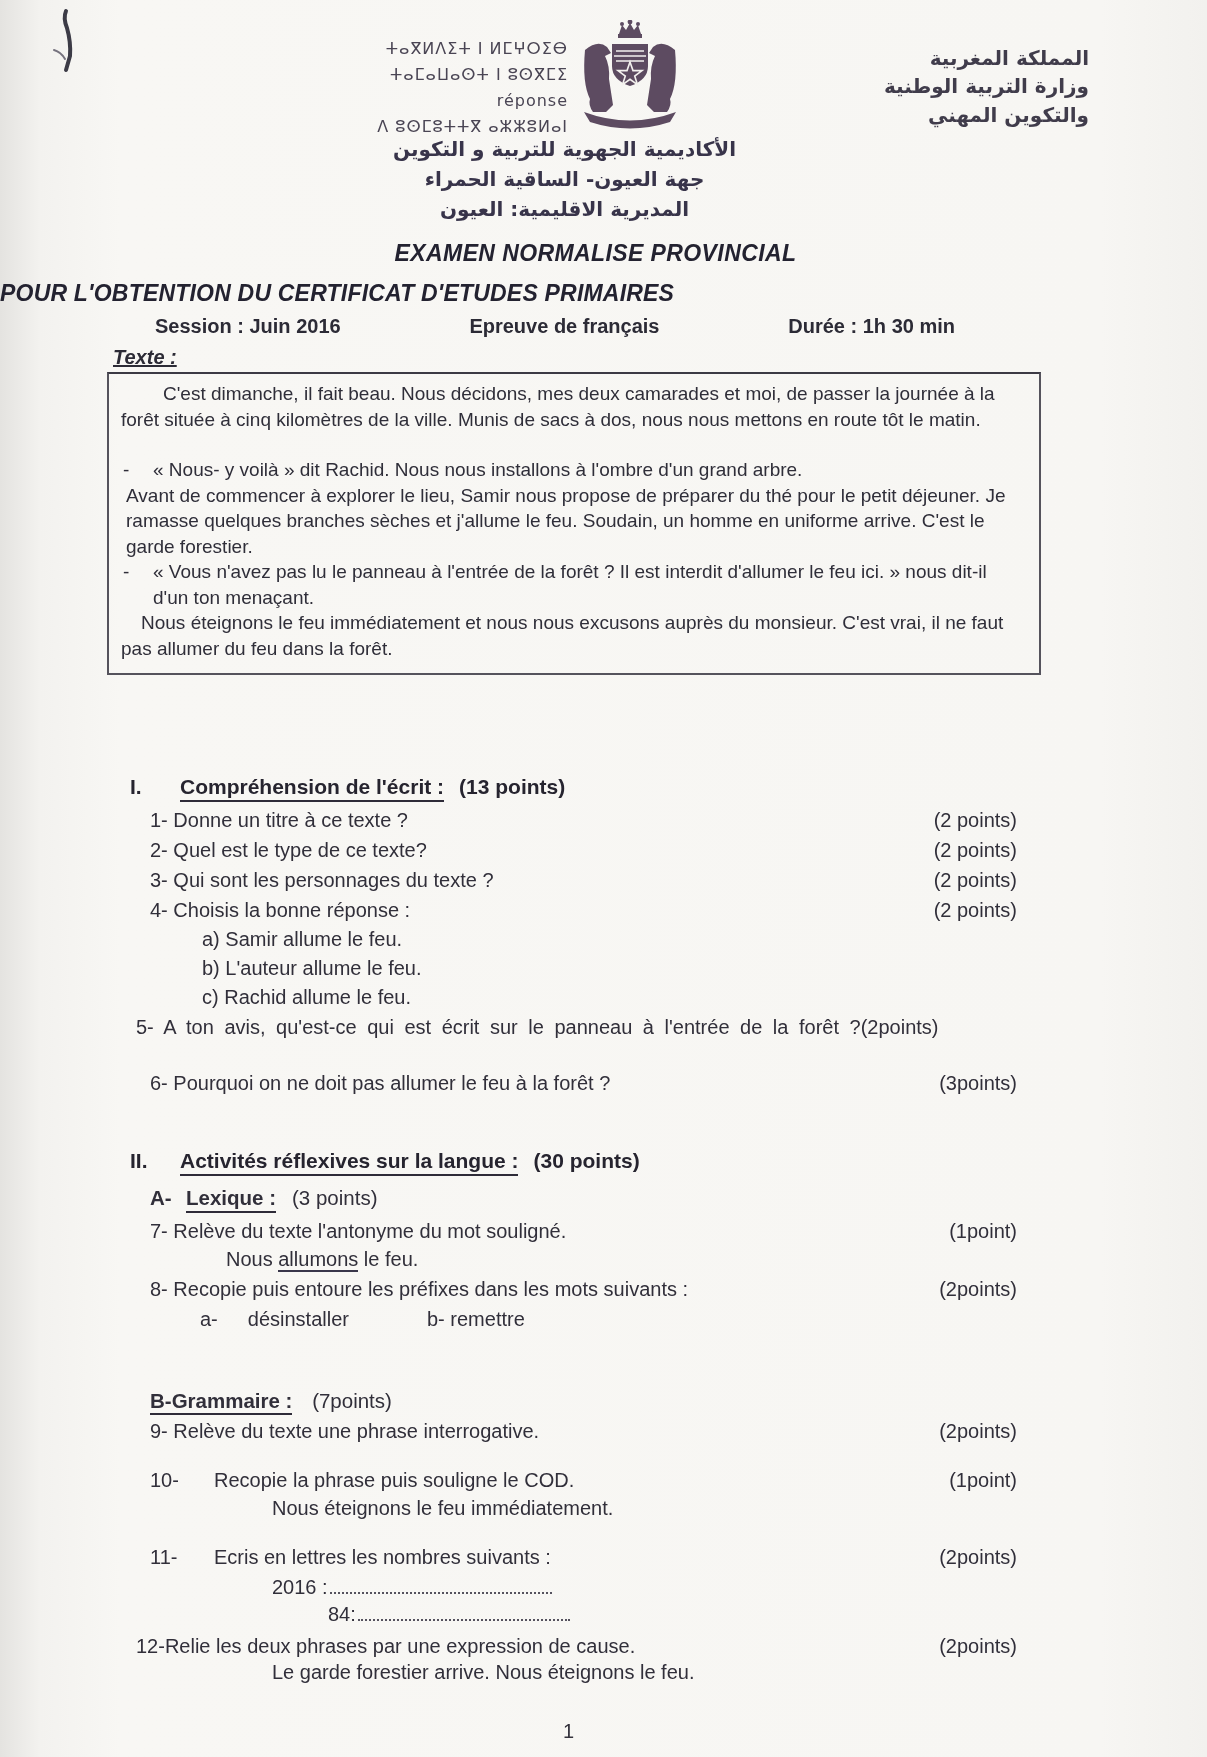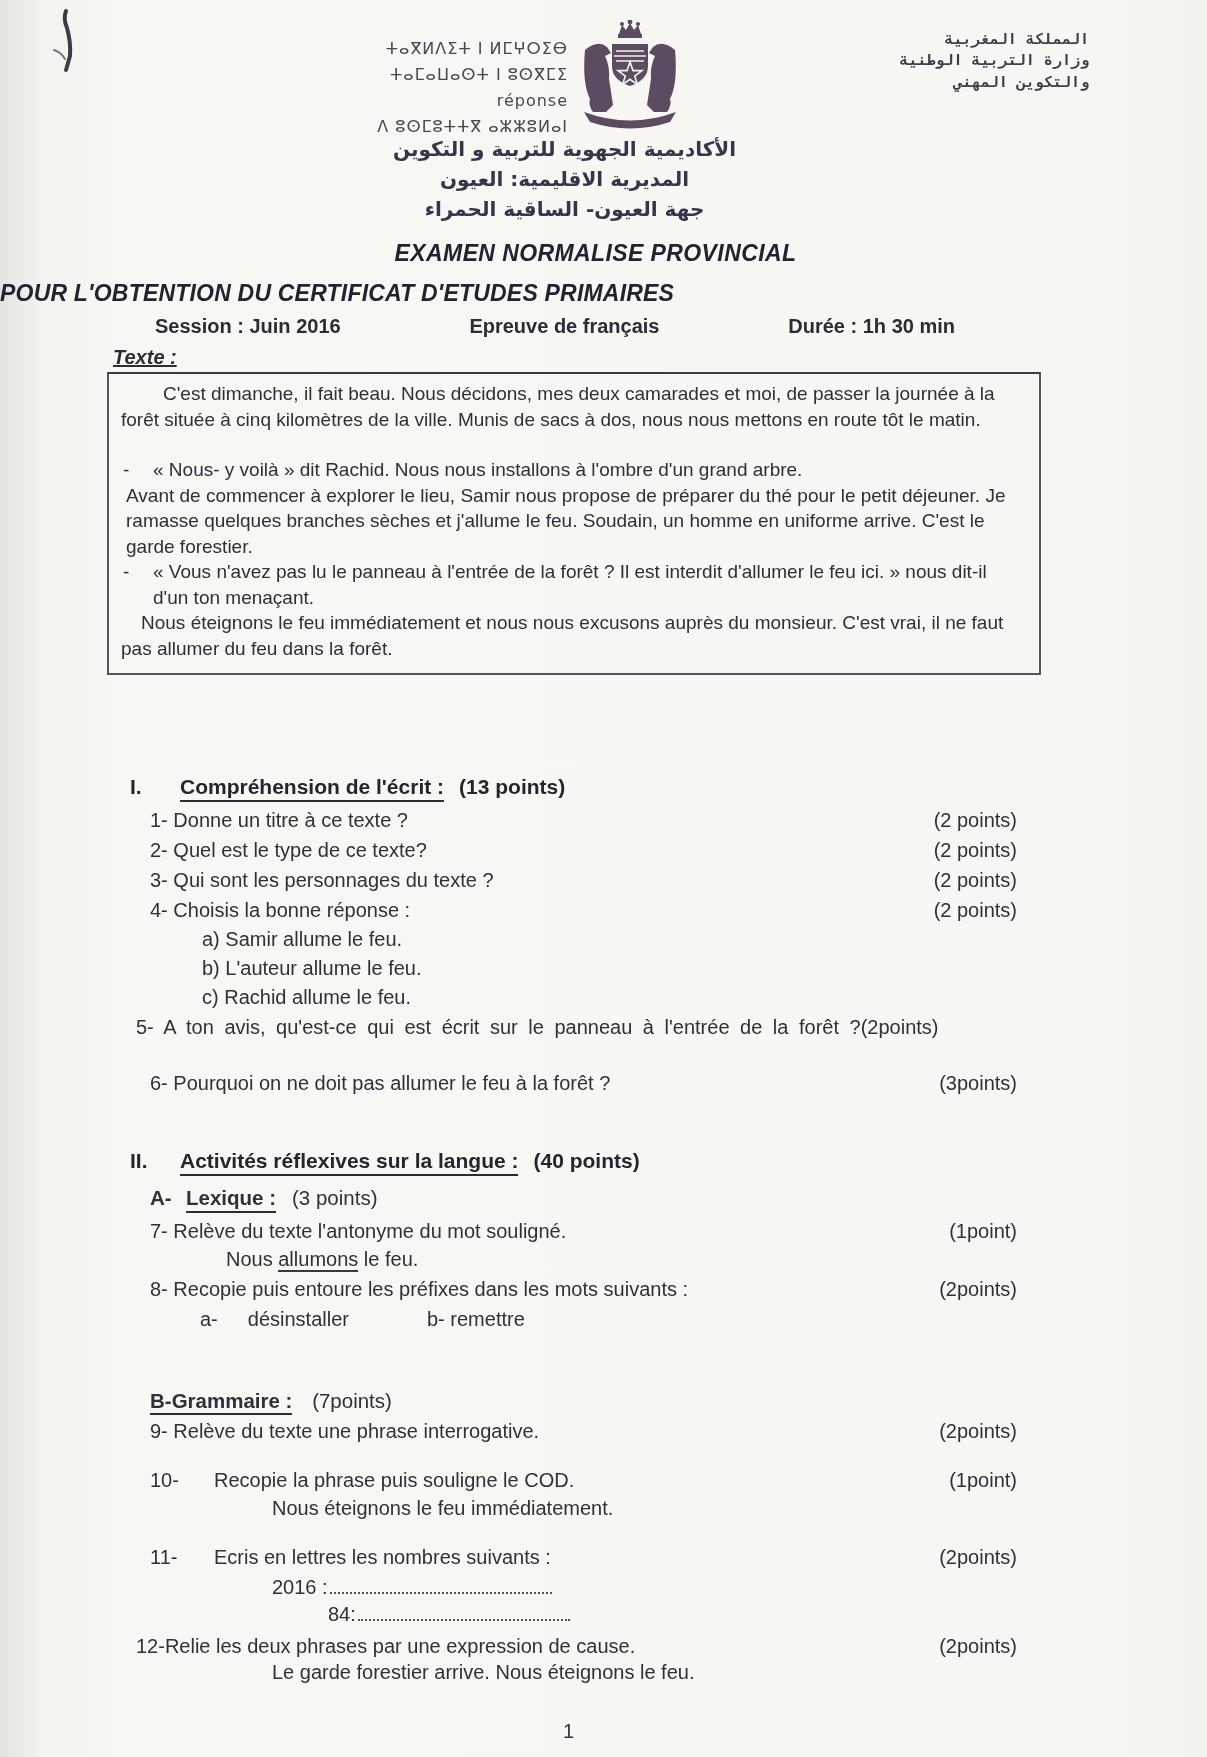--- a/index.html
+++ b/index.html
@@ -8,22 +8,22 @@
     position:relative;width:1207px;height:1757px;overflow:hidden;
     background:linear-gradient(90deg,#e4e3e0 0px,#f3f2ef 40px,#f8f7f4 120px,#f7f6f3 1100px,#f2f1ee 1207px);
     font-family:"Liberation Sans",sans-serif;color:#312f3a;
   }
   .arabic,.tifinagh{font-family:"DejaVu Sans",sans-serif;}
   
   .header{position:relative;height:130px;}
   .tifinagh{position:absolute;left:322px;top:36px;width:246px;text-align:right;
     font-size:16px;line-height:1.62;letter-spacing:1px;color:#4a4554;}
   .coat{position:absolute;left:576px;top:20px;}
-  .ministry{position:absolute;right:118px;top:30px;width:260px;text-align:right;direction:rtl;
-    font-size:15px;font-weight:bold;line-height:1.42;color:#403c4b;font-family:Liberation Mono, monospace;}
+  .ministry{position:absolute;right:118px;top:44px;width:260px;text-align:right;direction:rtl;
+    font-size:20px;font-weight:bold;line-height:1.42;color:#403c4b;}
   .academy{ text-align:center;direction:rtl;font-size:20px;font-weight:bold;line-height:1.5;
     color:#38344a;margin-top:4px;padding-right:78px;}
   .main-title{text-align:center;font-weight:bold;font-style:italic;font-size:23px;
     letter-spacing:.4px;color:#232230;margin-top:16px;padding-right:16px;}
   .sub-title{text-align:left;font-weight:bold;font-style:italic;font-size:23px;
     letter-spacing:.2px;color:#232230;margin-top:13px;padding-right:16px;}
   .session-row{display:flex;justify-content:space-between;padding:8px 252px 0 155px;
     font-weight:bold;font-size:20px;color:#2c2b36;}
   .texte-label{margin:8px 0 2px 113px;font-size:20px;font-weight:bold;font-style:italic;
     text-decoration:underline;color:#2c2b36;}
@@ -115,22 +115,22 @@
 
     <div class="ministry arabic">
       <div>المملكة المغربية</div>
       <div>وزارة التربية الوطنية</div>
       <div>والتكوين المهني</div>
     </div>
   </div>
 
   <div class="academy arabic">
     <div>الأكاديمية الجهوية للتربية و التكوين</div>
+    <div>جهة العيون- الساقية الحمراء</div>
     <div>المديرية الاقليمية: العيون</div>
-    <div>جهة العيون- الساقية الحمراء</div>
   </div>
 
   <div class="main-title">EXAMEN NORMALISE PROVINCIAL</div>
   <div class="sub-title">POUR L'OBTENTION  DU CERTIFICAT D'ETUDES PRIMAIRES</div>
 
   <div class="session-row">
     <span>Session : Juin 2016</span>
     <span>Epreuve de français</span>
     <span>Durée : 1h 30 min</span>
   </div>
@@ -187,21 +187,21 @@
     <div class="qrow q6row">
       <span>6- Pourquoi  on ne doit pas allumer le feu à la forêt ?</span>
       <span class="pts">(3points)</span>
     </div>
   </div>
 
   <div class="sec sec2">
     <div class="sec-head">
       <span class="sec-num">II.</span>
       <span class="u">Activités réflexives sur la langue :</span>
-      <span class="sec-pts">(40 points)</span>
+      <span class="sec-pts">(30 points)</span>
     </div>
 
     <div class="subhead">
       <span class="lbl">A-</span>
       <span class="hd u">Lexique :</span>
       <span class="pts2">(3 points)</span>
     </div>
 
     <div class="qrow">
       <span>7- Relève du texte l'antonyme du mot souligné.</span>

